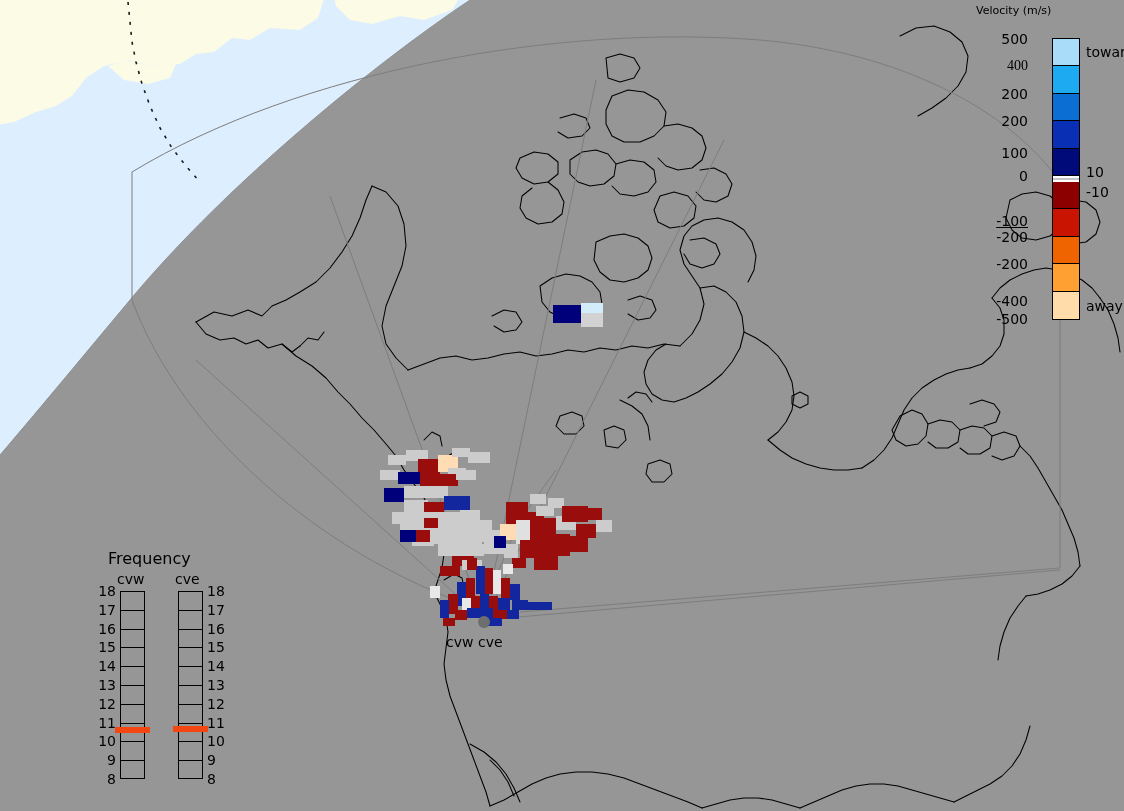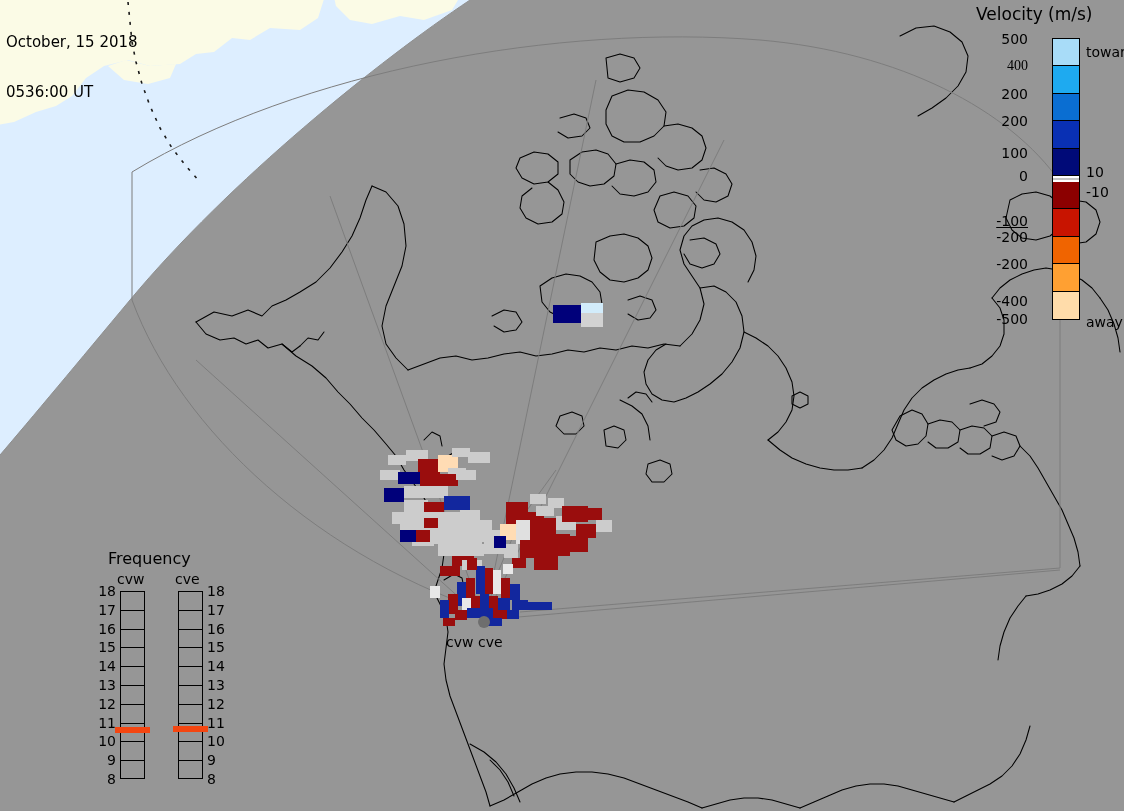--- a/index.html
+++ b/index.html
@@ -9,21 +9,21 @@
   .layer{position:absolute;left:0;top:0;width:1124px;height:811px;}
   svg{display:block;}
   .txt{position:absolute;color:#000;white-space:pre;line-height:1.08;}
 
   
   #timestamp{left:6px;top:2px;font-size:15px;}
   #timestamp div{line-height:1.12;}
 
   
   #velpanel{position:absolute;left:960px;top:0;width:164px;height:340px;}
-  #veltitle{position:absolute;left:16px;top:4px;font-size:17px;color:#000;white-space:nowrap;}
+  #veltitle{position:absolute;left:16px;top:4px;font-size:11px;color:#000;white-space:nowrap;}
   #velbar{position:absolute;left:92px;top:38px;width:28px;height:282px;
           border:1px solid #000;box-sizing:border-box;}
   #velbar .band{width:100%;}
   #velbar .zgap{width:100%;background:#ffffff;position:relative;}
   #velbar .zgap::after{content:"";position:absolute;left:0;right:0;top:50%;
           height:1px;background:#8a8a8a;transform:translateY(-50%);}
   .vtick{position:absolute;right:96px;font-size:14px;color:#000;
          text-align:right;white-space:nowrap;transform:translateY(-50%);}
   .vside{position:absolute;left:126px;font-size:14px;color:#000;
          white-space:nowrap;transform:translateY(-50%);}
@@ -305,24 +305,20 @@
       <rect x="443" y="618" width="12" height="8" fill="#9a0d0d"></rect>
       <rect x="430" y="586" width="10" height="12" fill="#e8e8e8"></rect>
       <rect x="467" y="558" width="10" height="12" fill="#9a0d0d"></rect>
       <rect x="503" y="564" width="10" height="10" fill="#e8e8e8"></rect>
     </svg>
 
   <svg class="layer" viewBox="0 0 1124 811" width="1124" height="811">
     <circle id="sitedot" r="6" fill="#6e6e6e" cx="484" cy="622"></circle>
   </svg>
 
-  <div class="txt" id="timestamp">
-    <div>October, 15 2018</div>
-    <div>0536:00 UT</div>
-  </div>
 
   <div class="sitelab" id="sitelab0" style="left: 446px; top: 634px;">cvw</div>
   <div class="sitelab" id="sitelab1" style="left: 478px; top: 634px;">cve</div>
 
   <div id="velpanel">
     <div id="veltitle">Velocity (m/s)</div>
     <div id="velbar">
         <div class="band" style="height: 27.4px; background: rgb(168, 220, 248); border-bottom: 1px solid rgb(0, 0, 0); box-sizing: border-box;"></div>
         <div class="band" style="height: 27.4px; background: rgb(30, 170, 240); border-bottom: 1px solid rgb(0, 0, 0); box-sizing: border-box;"></div>
         <div class="band" style="height: 27.4px; background: rgb(10, 110, 210); border-bottom: 1px solid rgb(0, 0, 0); box-sizing: border-box;"></div>
@@ -344,21 +340,21 @@
         <div class="vtick" style="top: 176px;">0</div>
         <div class="vtick" style="top: 221px; text-decoration: underline;">-100</div>
         <div class="vtick" style="top: 236.8px;">-200</div>
         <div class="vtick" style="top: 264.2px;">-200</div>
         <div class="vtick" style="top: 301px;">-400</div>
         <div class="vtick" style="top: 319px;">-500</div>
       </div>
     <div class="vside" id="lab-toward" style="top: 52px;">toward</div>
     <div class="vside" id="lab-pos10" style="top: 172px;">10</div>
     <div class="vside" id="lab-neg10" style="top: 192px;">-10</div>
-    <div class="vside" id="lab-away" style="top: 322px;">away</div>
+    <div class="vside" id="lab-away" style="top: 306px;">away</div>
   </div>
 
   <div id="freqpanel">
     <div id="freqtitle">Frequency</div>
     <div class="fcolhead" id="fh0" style="left:22px">cvw</div>
     <div class="fcolhead" id="fh1" style="left:80px">cve</div>
     <div class="fbar" id="fbar0" style="left:25px">
         <div class="fseg" style="height: 18.8px;"></div>
         <div class="fseg" style="height: 18.8px;"></div>
         <div class="fseg" style="height: 18.8px;"></div>

